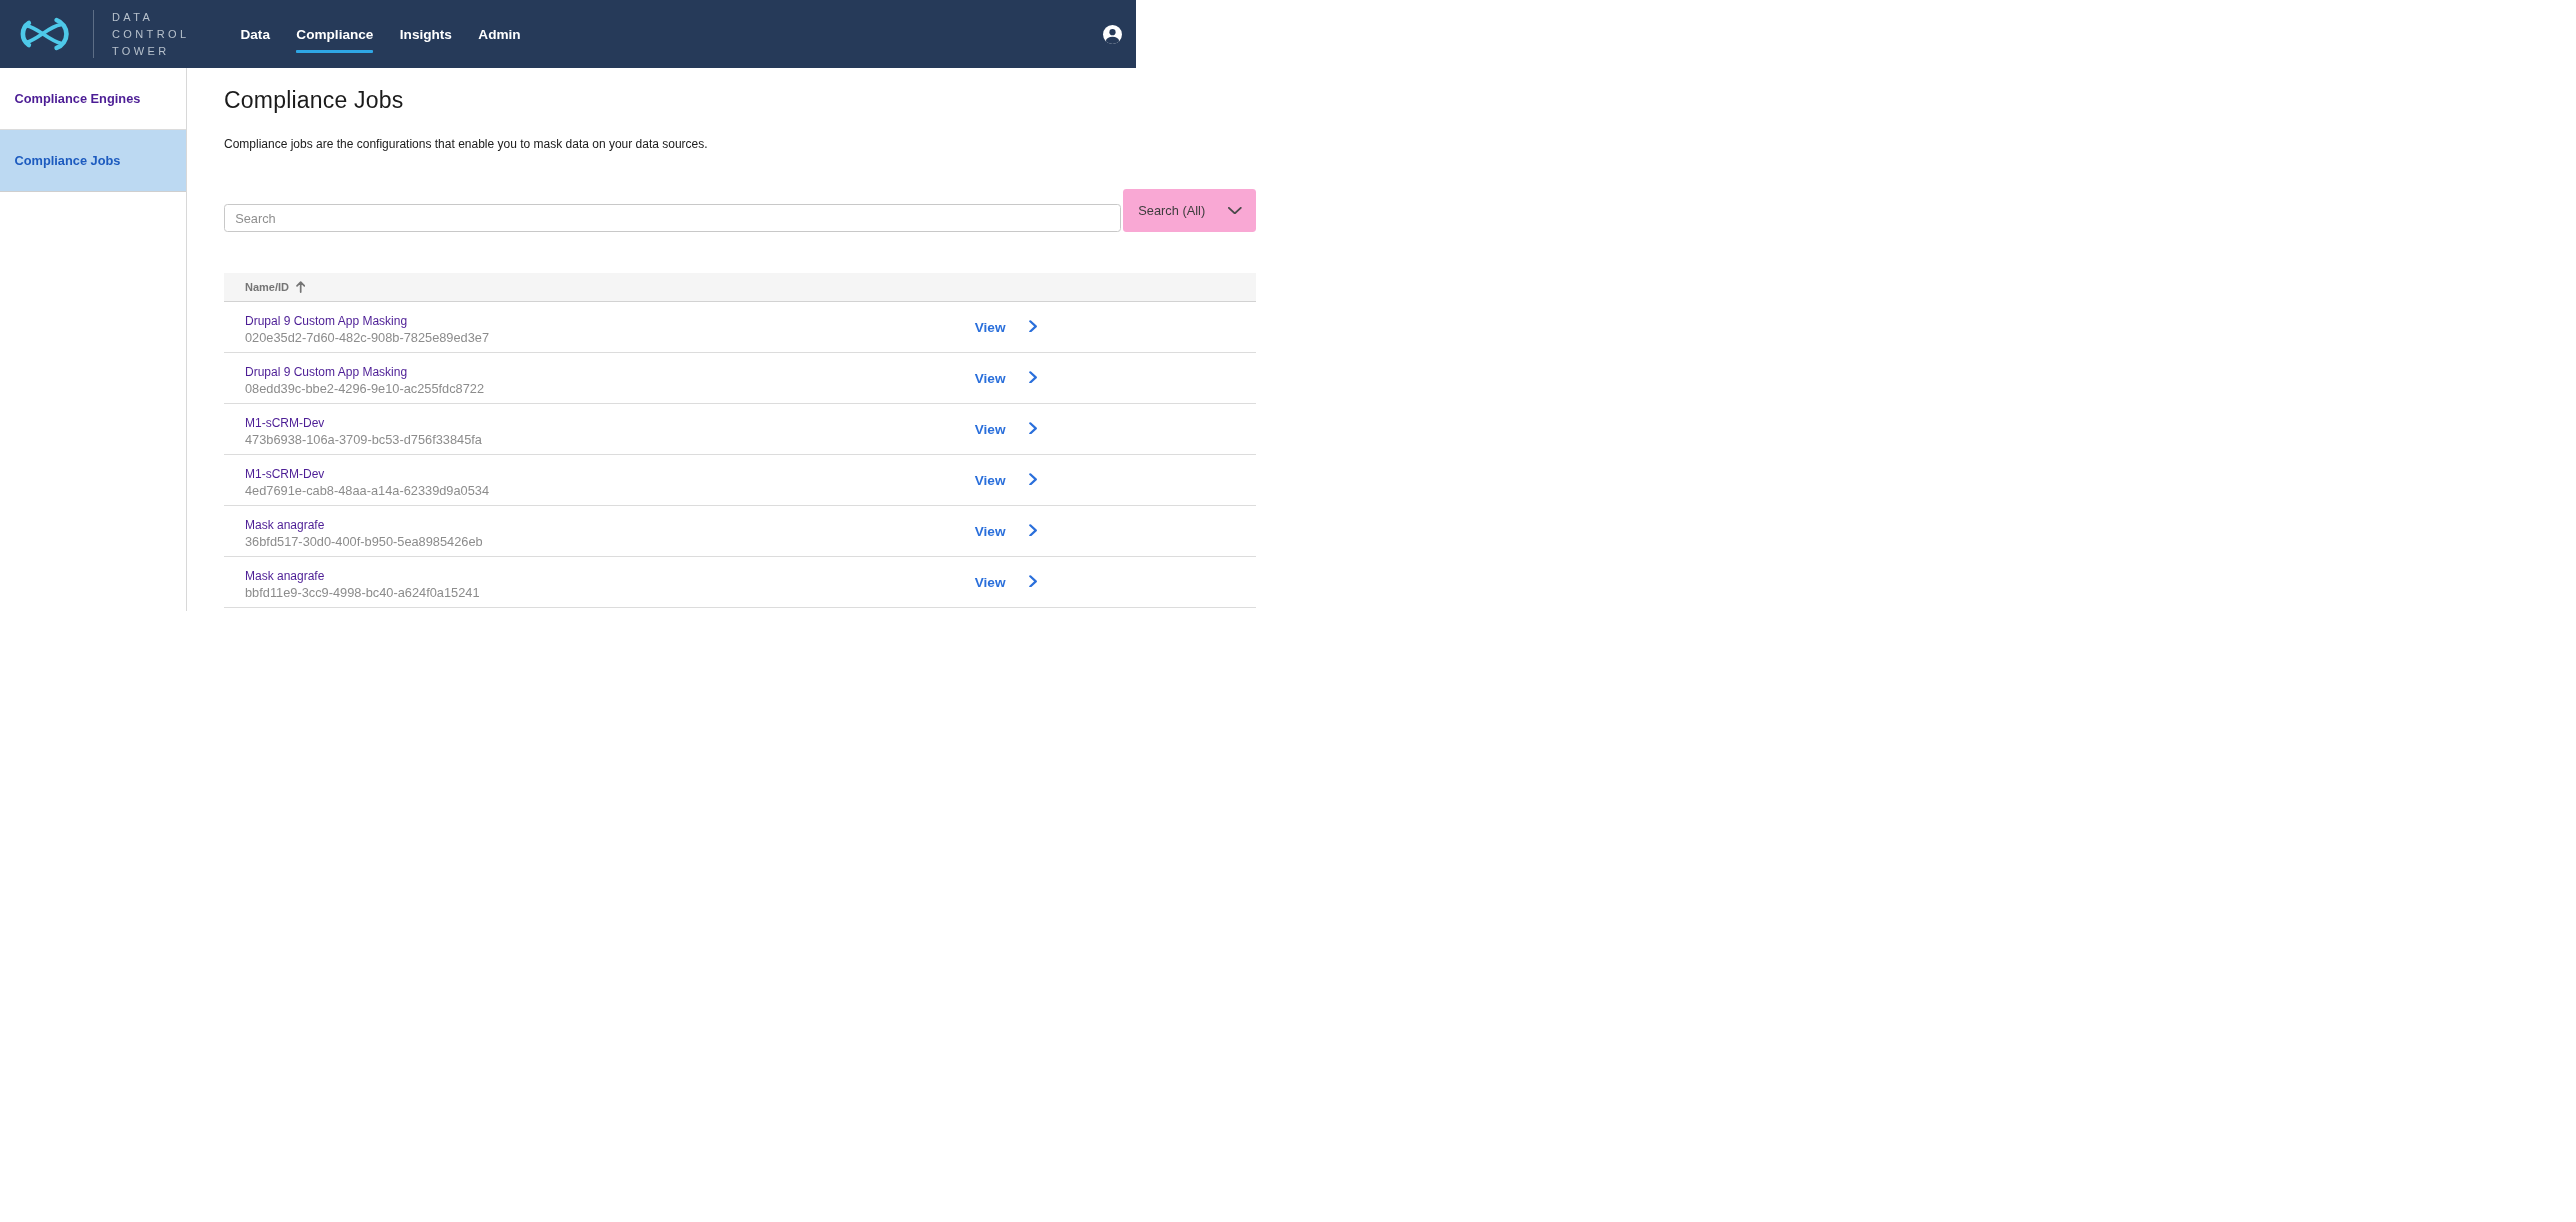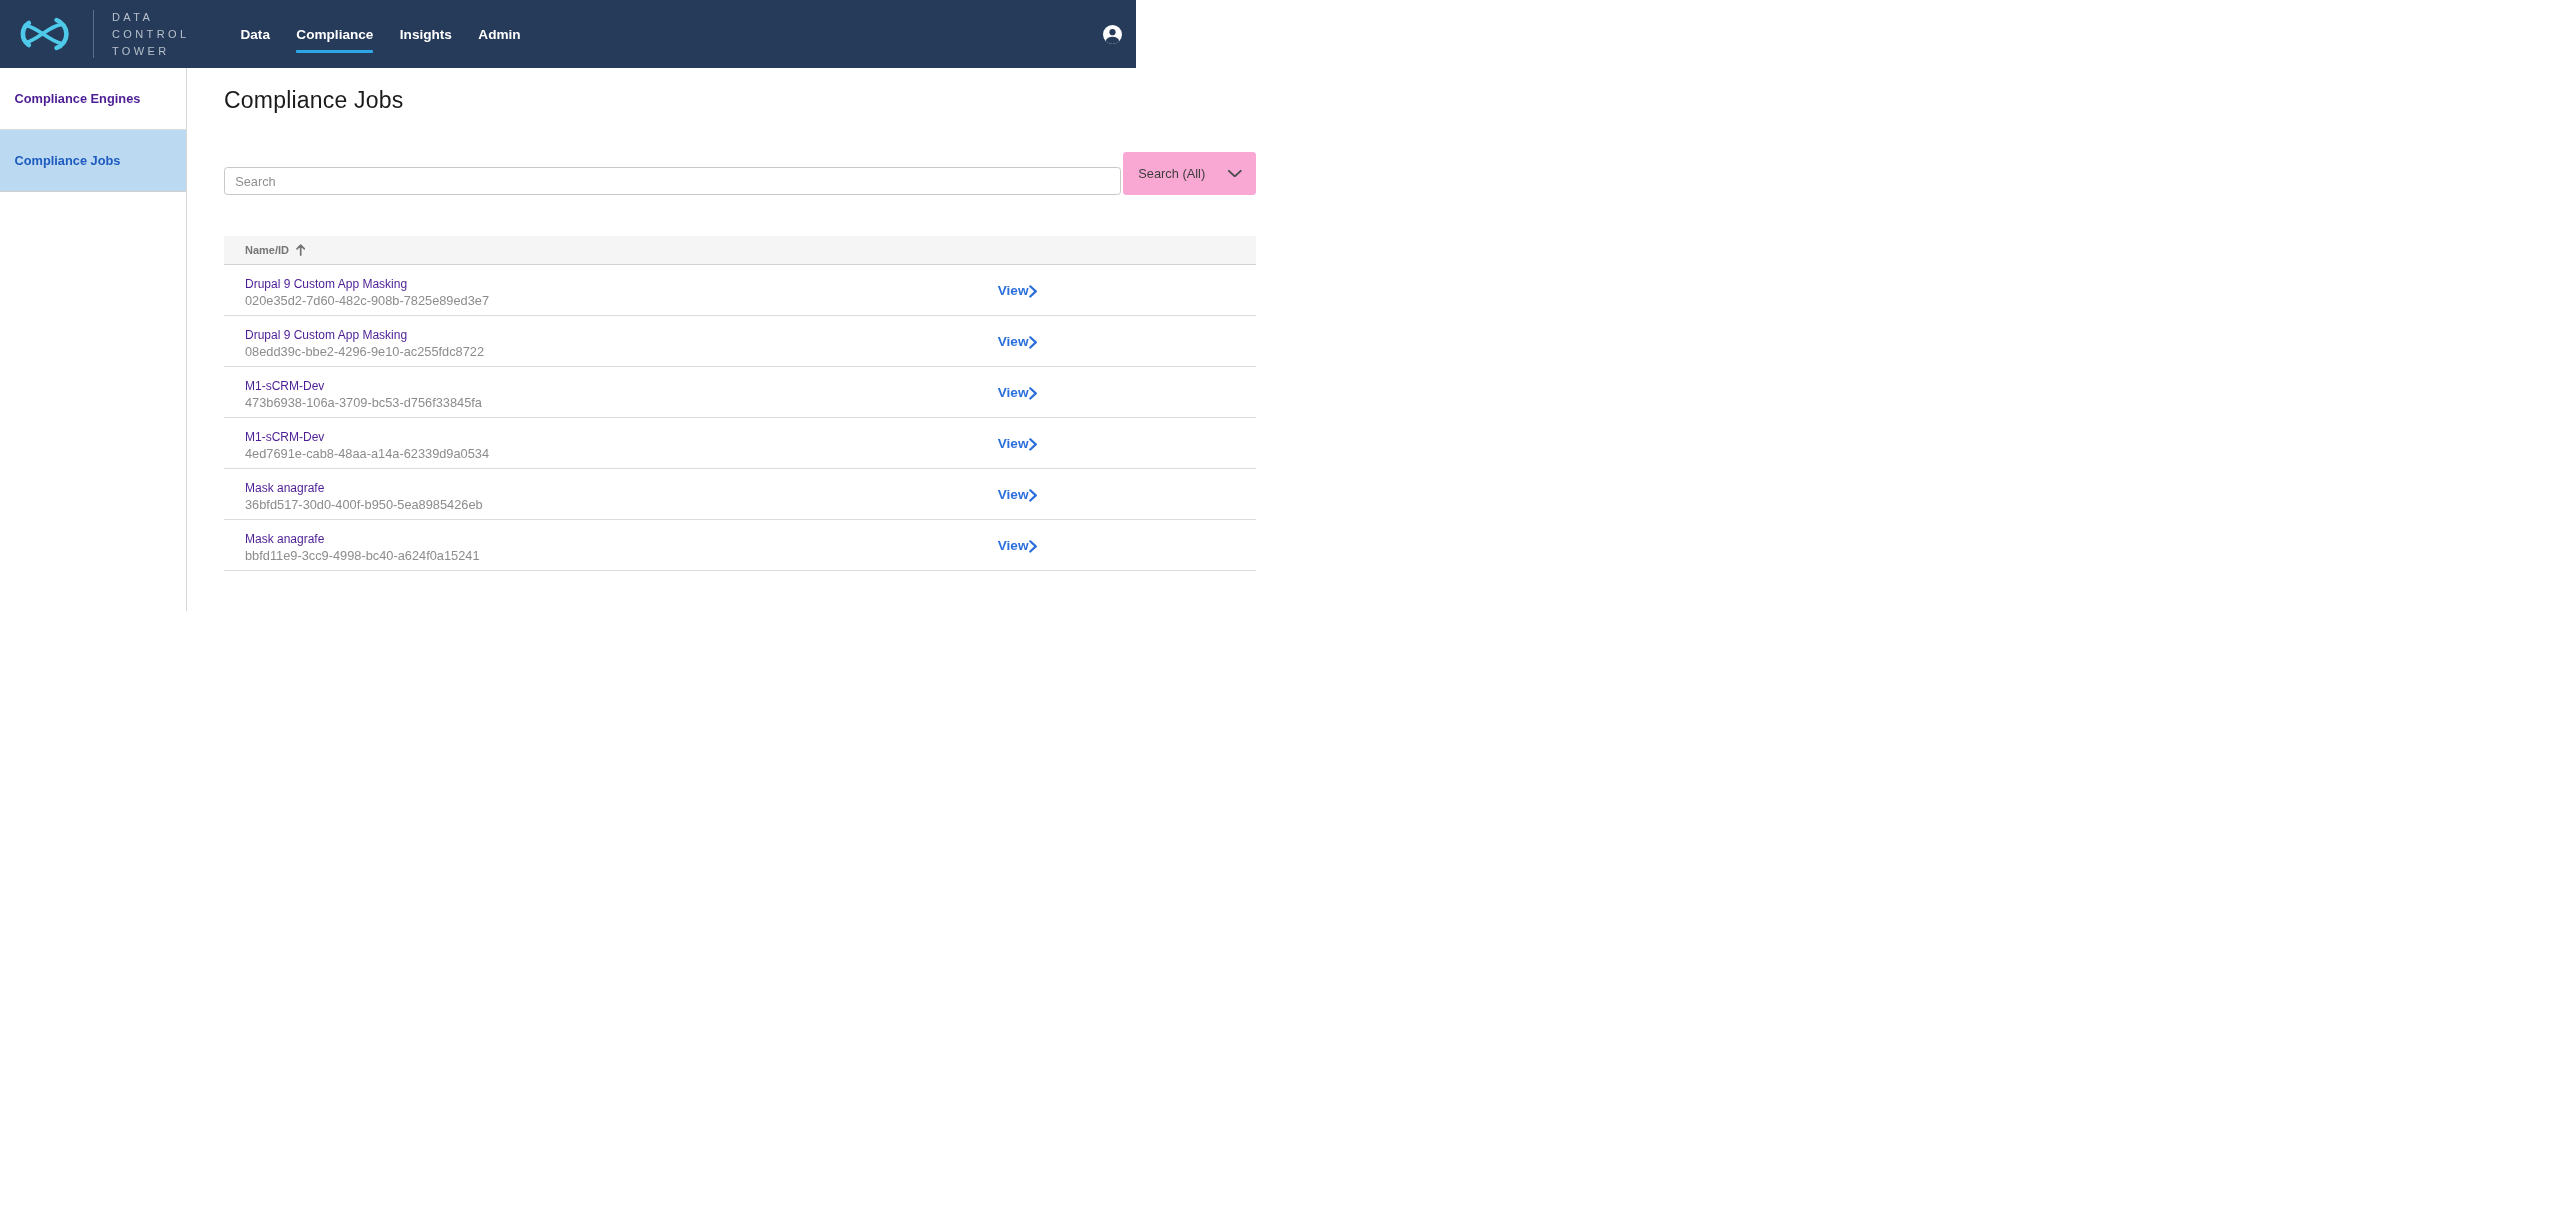--- a/index.html
+++ b/index.html
@@ -73,21 +73,21 @@
     font-size: 11px; font-weight: 700; color: #757575; cursor: pointer; text-align: right;
   }
   .table-row {
     height: 51px; border-bottom: 0.9px solid #dcdcdc;
     display: flex; align-items: center; padding: 0 219px 0 21px;
   }
   .row-text { flex: 1; margin-top: 5.1px; }
   .row-name { font-size: 12px; line-height: 16px; color: #4c1d95; }
   .row-id   { font-size: 12.8px; line-height: 16px; color: #8c8c8c; margin-top: 0.9px; }
   .view-link {
-    display: flex; align-items: flex-end; gap: 0;
+    display: flex; align-items: flex-start; gap: 23px;
     color: #2a6fdb; font-size: 13.6px; font-weight: 700;
     text-decoration: none; cursor: pointer; white-space: nowrap;
   }
 </style>
 </head>
 <body>
 
 <header class="navbar">
   <svg class="logo-mark" viewBox="0 0 76 40" fill="none">
     <path d="M 20 7 A 15.5 15.5 0 0 0 20 33" stroke="#4ec9e9" stroke-width="5.5" stroke-linecap="round"></path>
@@ -129,20 +129,21 @@
 
 <aside class="sidebar">
 
     <div class="side-item">Compliance Engines</div>
 
     <div class="side-item active">Compliance Jobs</div>
   </aside>
 
 <main class="main">
   <h1 class="page-title">Compliance Jobs</h1>
+  <p class="page-desc">Compliance jobs are the configurations that enable you to mask data on your data sources.</p>
 
   <div class="search-row">
     <input class="search-input" type="text" placeholder="Search" style="">
     <button class="scope-btn">
       <span>Search (All)</span>
       <svg width="13.6" height="7.7" viewBox="0 0 16 9" fill="none">
         <polyline points="1,1 8,7.5 15,1" stroke="#4a4a4a" stroke-width="2.2" stroke-linecap="round" stroke-linejoin="round"></polyline>
       </svg>
     </button>
   </div>

